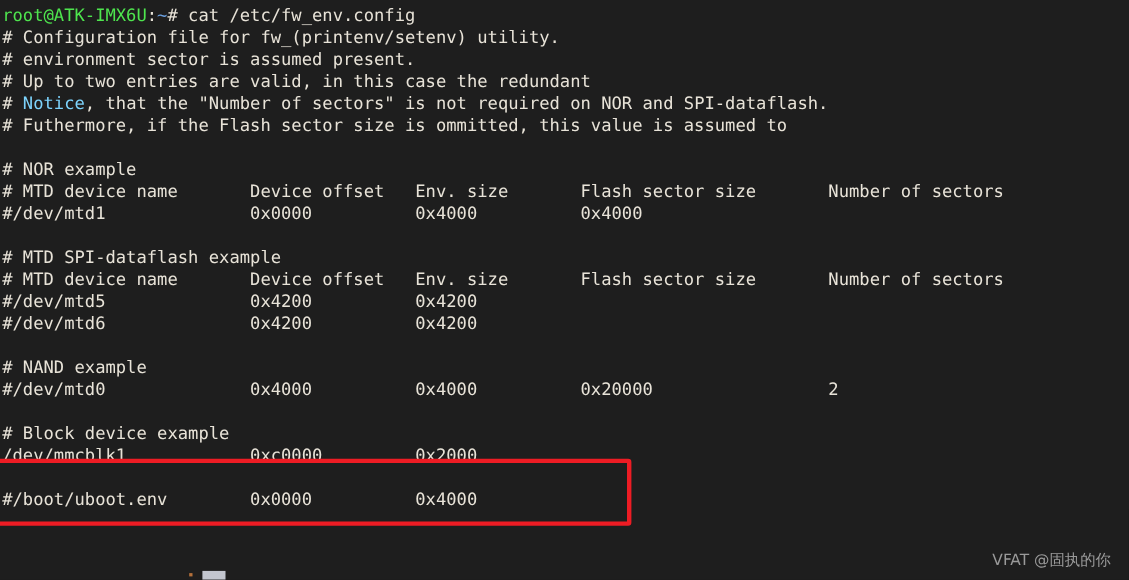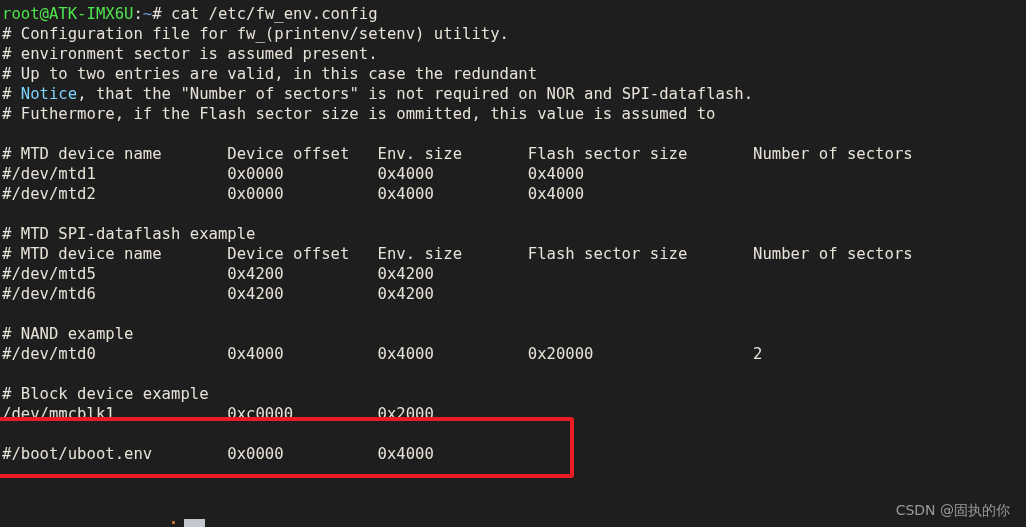--- a/index.html
+++ b/index.html
@@ -85,23 +85,23 @@
     <div class="line"><span class="seg c-green">root@ATK-IMX6U</span><span class="seg c-white">:</span><span class="seg c-blue">~</span><span class="seg c-white"># cat /etc/fw_env.config</span></div>
 
     <div class="line"><span class="seg"># Configuration file for fw_(printenv/setenv) utility.</span></div>
     <div class="line"><span class="seg"># environment sector is assumed present.</span></div>
     <div class="line"><span class="seg"># Up to two entries are valid, in this case the redundant</span></div>
 
     <div class="line"><span class="seg">#&nbsp;</span><span class="seg c-cyan">Notice</span><span class="seg">, that the "Number of sectors" is not required on NOR and SPI-dataflash.</span></div>
 
     <div class="line"><span class="seg"># Futhermore, if the Flash sector size is ommitted, this value is assumed to</span></div>
     <div class="line"><span class="seg"></span></div>
+    <div class="line"><span class="seg"># NOR example</span></div>
     <div class="line"><span class="seg"># MTD device name       Device offset   Env. size       Flash sector size       Number of sectors</span></div>
     <div class="line"><span class="seg">#/dev/mtd1              0x0000          0x4000          0x4000</span></div>
-    <div class="line"><span class="seg">#/dev/mtd2              0x0000          0x4000          0x4000</span></div>
     <div class="line"><span class="seg"></span></div>
     <div class="line"><span class="seg"># MTD SPI-dataflash example</span></div>
     <div class="line"><span class="seg"># MTD device name       Device offset   Env. size       Flash sector size       Number of sectors</span></div>
     <div class="line"><span class="seg">#/dev/mtd5              0x4200          0x4200</span></div>
     <div class="line"><span class="seg">#/dev/mtd6              0x4200          0x4200</span></div>
     <div class="line"><span class="seg"></span></div>
     <div class="line"><span class="seg"># NAND example</span></div>
     <div class="line"><span class="seg">#/dev/mtd0              0x4000          0x4000          0x20000                 2</span></div>
     <div class="line"><span class="seg"></span></div>
     <div class="line"><span class="seg"># Block device example</span></div>
@@ -109,15 +109,15 @@
     <div class="line"><span class="seg"></span></div>
     <div class="line"><span class="seg">#/boot/uboot.env        0x0000          0x4000</span></div>
 
   </div>
 
   <div id="redbox"></div>
 
   <div id="cursor-dot"></div>
   <div id="cursor"></div>
 
-  <div id="watermark">CSDN @固执的你</div>
+  <div id="watermark">VFAT @固执的你</div>
 
 </div>
 
 </body></html>

